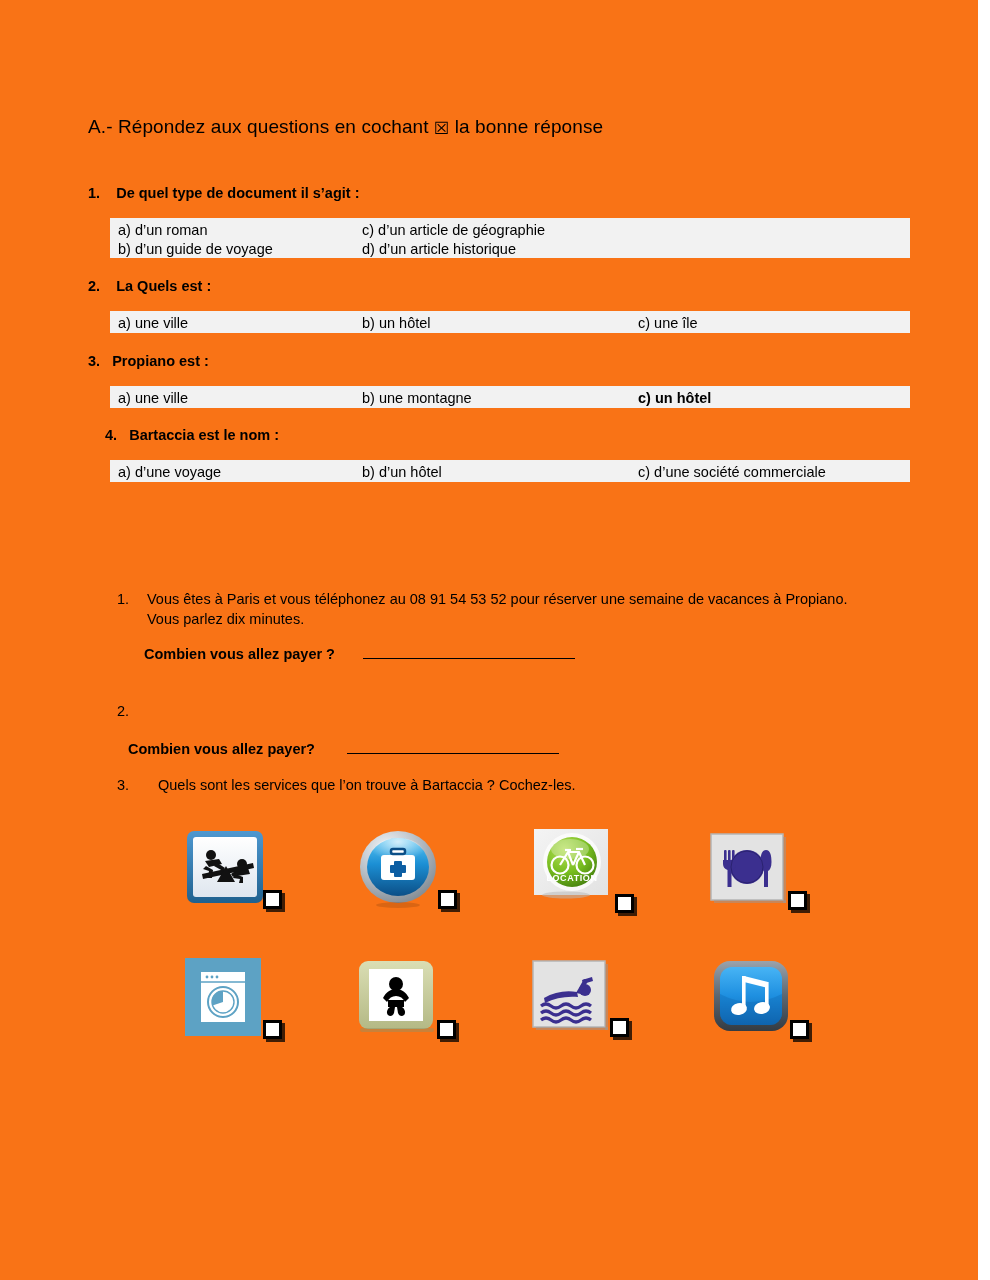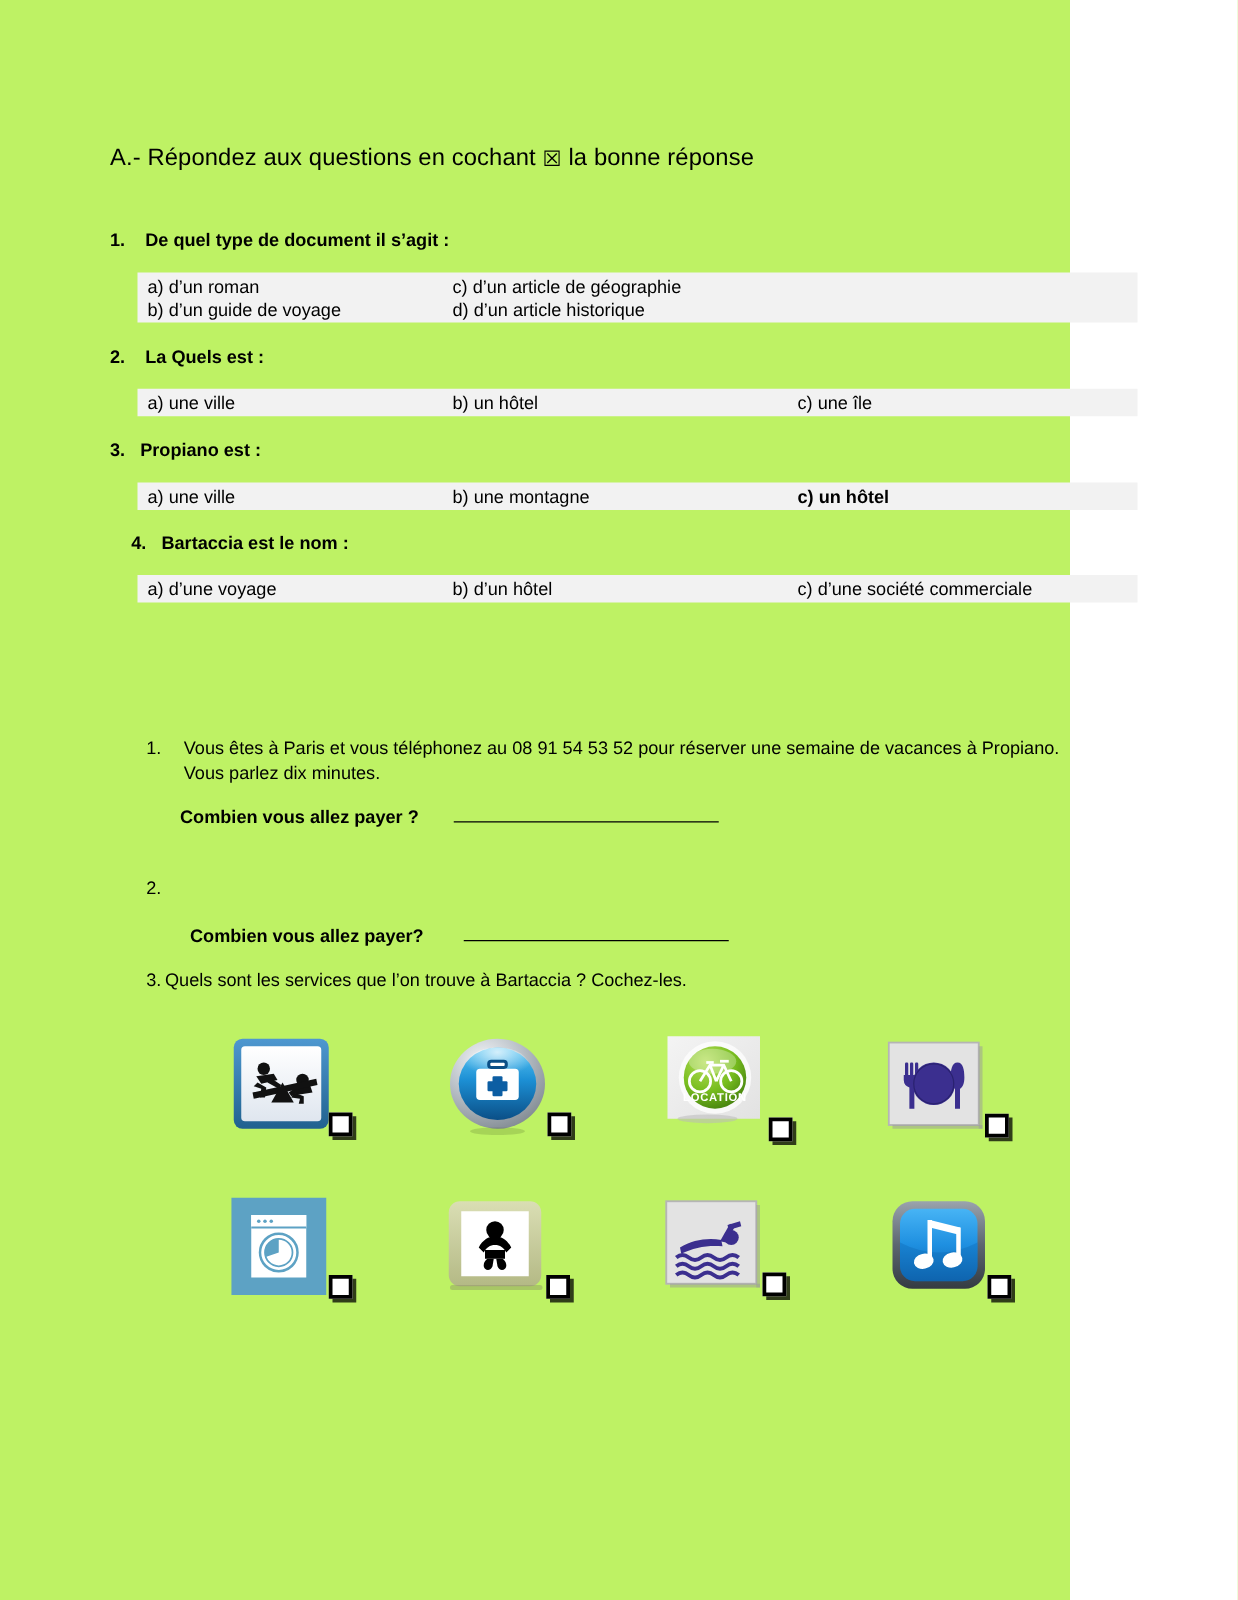--- a/index.html
+++ b/index.html
@@ -10,23 +10,23 @@
   body {
     width: 990px;
     height: 1280px;
     font-family: "Liberation Sans", sans-serif;
     color: #000000;
     position: relative;
     overflow: hidden;
   }
   .page {
     position: relative;
-    width: 856px;
+    width: 978px;
     height: 1280px;
-    background: #bef264;
+    background: #f97316;
   }
 
   
   .section-heading {
     position: absolute;
     font-size: 19px;
     font-weight: 400;
     letter-spacing: 0.1px;
     white-space: nowrap;
     line-height: 1.2;
@@ -167,28 +167,28 @@
 
   <div class="b-num" style="left:117px; top:590px;">1.</div>
   <div class="b-text" style="left:147px; top:590px;">Vous êtes à Paris et vous téléphonez au 08 91 54 53 52 pour réserver une semaine de vacances à Propiano. Vous parlez dix minutes.</div>
   <div class="b-sub" style="left:144px; top:645px;">
     <span>Combien vous allez payer ?</span>
     <span style="display:inline-block;width:20px"></span>
     <span class="blank-line" style="width:212px;"></span>
   </div>
 
   <div class="b-num" style="left:117px; top:702px;">2.</div>
-  <div class="b-sub" style="left:152px; top:740px;">
+  <div class="b-sub" style="left:128px; top:740px;">
     <span>Combien vous allez payer?</span>
     <span style="display:inline-block;width:24px"></span>
     <span class="blank-line" style="width:212px;"></span>
   </div>
 
   <div class="b-num" style="left:117px; top:776px;">3.</div>
-  <div class="b-text" style="left:132px; top:776px;">Quels sont les services que l’on trouve à Bartaccia ? Cochez-les.</div>
+  <div class="b-text" style="left:158px; top:776px;">Quels sont les services que l’on trouve à Bartaccia ? Cochez-les.</div>
 
   <div class="icon-cell" style="left:185px; top:830px;">
     <svg class="icon-art" width="82" height="78" viewBox="0 0 82 78">
       <defs>
         <linearGradient id="pgInner" x1="0" y1="0" x2="0" y2="1">
           <stop offset="0" stop-color="#ffffff"></stop>
           <stop offset="1" stop-color="#dfe6ef"></stop>
         </linearGradient>
         <linearGradient id="pgFrame" x1="0" y1="0" x2="0" y2="1">
           <stop offset="0" stop-color="#4e98d0"></stop>

